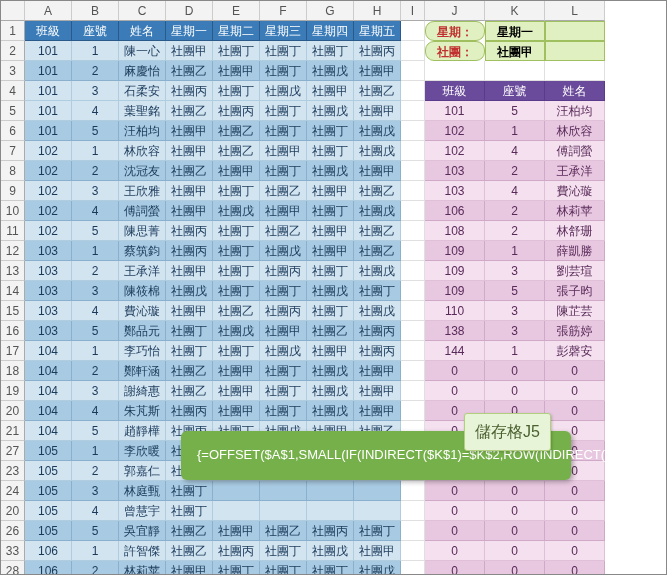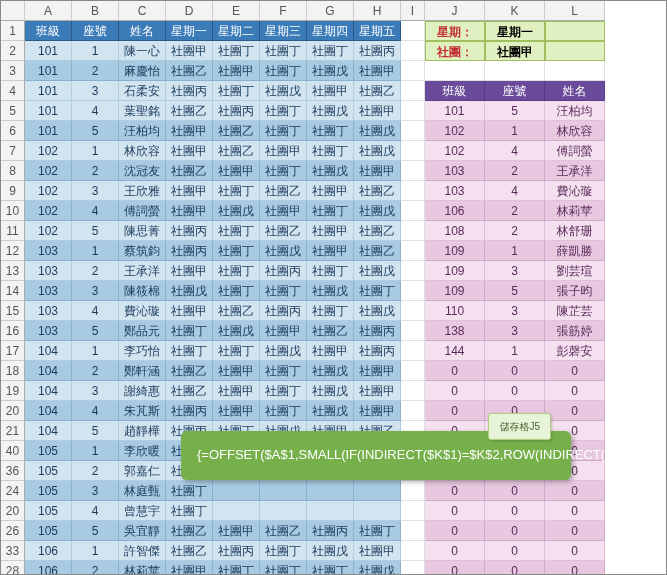--- a/index.html
+++ b/index.html
@@ -5,27 +5,27 @@
 * { box-sizing: border-box; margin: 0; padding: 0; }
 body { font-family: "Microsoft JhengHei", Arial, sans-serif; font-size: 12px; background: #fff; width: 667px; height: 575px; overflow: hidden; position: relative; border: 1px solid #888; }
 .grid { display: grid; grid-template-columns: 24px repeat(8,47px) 24px repeat(3,60px); }
 .hcell { background: #f3f3f3; border-right: 1px solid #ccc; border-bottom: 1px solid #aaa; text-align: center; height: 20px; line-height: 20px; color: #555; user-select: none; }
 .rcell { background: #f3f3f3; border-right: 1px solid #aaa; border-bottom: 1px solid #ccc; text-align: center; height: 20px; line-height: 20px; color: #555; user-select: none; }
 .cell { height: 20px; line-height: 20px; border-right: 1px solid #e0e0e0; border-bottom: 1px solid #e0e0e0; text-align: center; overflow: hidden; white-space: nowrap; padding: 0 2px; }
 .blue-head { background: #3b7cb8; color: #fff; border-right: 1px solid #2a5a8a; border-bottom: 1px solid #2a5a8a; }
 .blue-odd { background: #d3e4f1; color: #1a3a5a; border-right: 1px solid #b0cde0; border-bottom: 1px solid #b0cde0; }
 .blue-even { background: #a8cae2; color: #1a3a5a; border-right: 1px solid #8ab0ce; border-bottom: 1px solid #8ab0ce; }
 .green-box { background: #e0f0c0; border: 1px solid #a0c060; }
-.red-t { color: #c03030; font-weight: bold; }
+.red-t { color: #c03030; font-weight: bold; border-radius: 9px; }
 .black-t { color: #000; }
 .purple-head { background: #6a4a9a; color: #fff; border-right: 1px solid #5a3a8a; border-bottom: 1px solid #5a3a8a; }
 .pink-odd { background: #f4e0ee; color: #5a2a5a; border-right: 1px solid #e0c0d8; border-bottom: 1px solid #e0c0d8; }
 .pink-even { background: #e8c8e0; color: #5a2a5a; border-right: 1px solid #d0a8c8; border-bottom: 1px solid #d0a8c8; }
 .tooltip { position: absolute; left: 180px; top: 430px; background: #76b04a; color: #fff; border-radius: 6px; padding: 12px 16px; font-size: 13px; line-height: 1.9; box-shadow: 2px 2px 5px rgba(0,0,0,0.3); width: 390px; }
-.tooltip-tag { position: absolute; top: -18px; right: 20px; background: #e8f4d8; color: #4a6030; border: 1px solid #b0d080; border-radius: 3px; padding: 3px 10px; font-size: 10px; box-shadow: 1px 1px 3px rgba(0,0,0,0.2); }
+.tooltip-tag { position: absolute; top: -18px; right: 20px; background: #e8f4d8; color: #4a6030; border: 1px solid #b0d080; border-radius: 3px; padding: 3px 10px; font-size: 16px; box-shadow: 1px 1px 3px rgba(0,0,0,0.2); }
 </style>
 </head>
 <body>
 
 <div class="grid" id="g">
     <div class="hcell"></div>
     <div class="hcell">A</div>
     <div class="hcell">B</div>
     <div class="hcell">C</div>
     <div class="hcell">D</div>
@@ -303,34 +303,34 @@
     <div class="cell blue-odd">趙靜樺</div>
     <div class="cell blue-odd">社團丙</div>
     <div class="cell blue-odd">社團丁</div>
     <div class="cell blue-odd">社團戊</div>
     <div class="cell blue-odd">社團甲</div>
     <div class="cell blue-odd">社團乙</div>
     <div class="cell"></div>
     <div class="cell pink-odd">0</div>
     <div class="cell pink-odd">0</div>
     <div class="cell pink-odd">0</div>
-    <div class="rcell">40</div>
+    <div class="rcell">27</div>
     <div class="cell blue-even">105</div>
     <div class="cell blue-even">1</div>
     <div class="cell blue-even">李欣暖</div>
     <div class="cell blue-even">社團丁</div>
     <div class="cell blue-even">社團戊</div>
     <div class="cell blue-even">社團丙</div>
     <div class="cell blue-even">社團戊</div>
     <div class="cell blue-even">社團甲</div>
     <div class="cell"></div>
     <div class="cell pink-even">0</div>
     <div class="cell pink-even">0</div>
     <div class="cell pink-even">0</div>
-    <div class="rcell">36</div>
+    <div class="rcell">23</div>
     <div class="cell blue-odd">105</div>
     <div class="cell blue-odd">2</div>
     <div class="cell blue-odd">郭嘉仁</div>
     <div class="cell blue-odd">社團丁</div>
     <div class="cell blue-odd"></div>
     <div class="cell blue-odd"></div>
     <div class="cell blue-odd"></div>
     <div class="cell blue-odd"></div>
     <div class="cell"></div>
     <div class="cell pink-odd">0</div>

